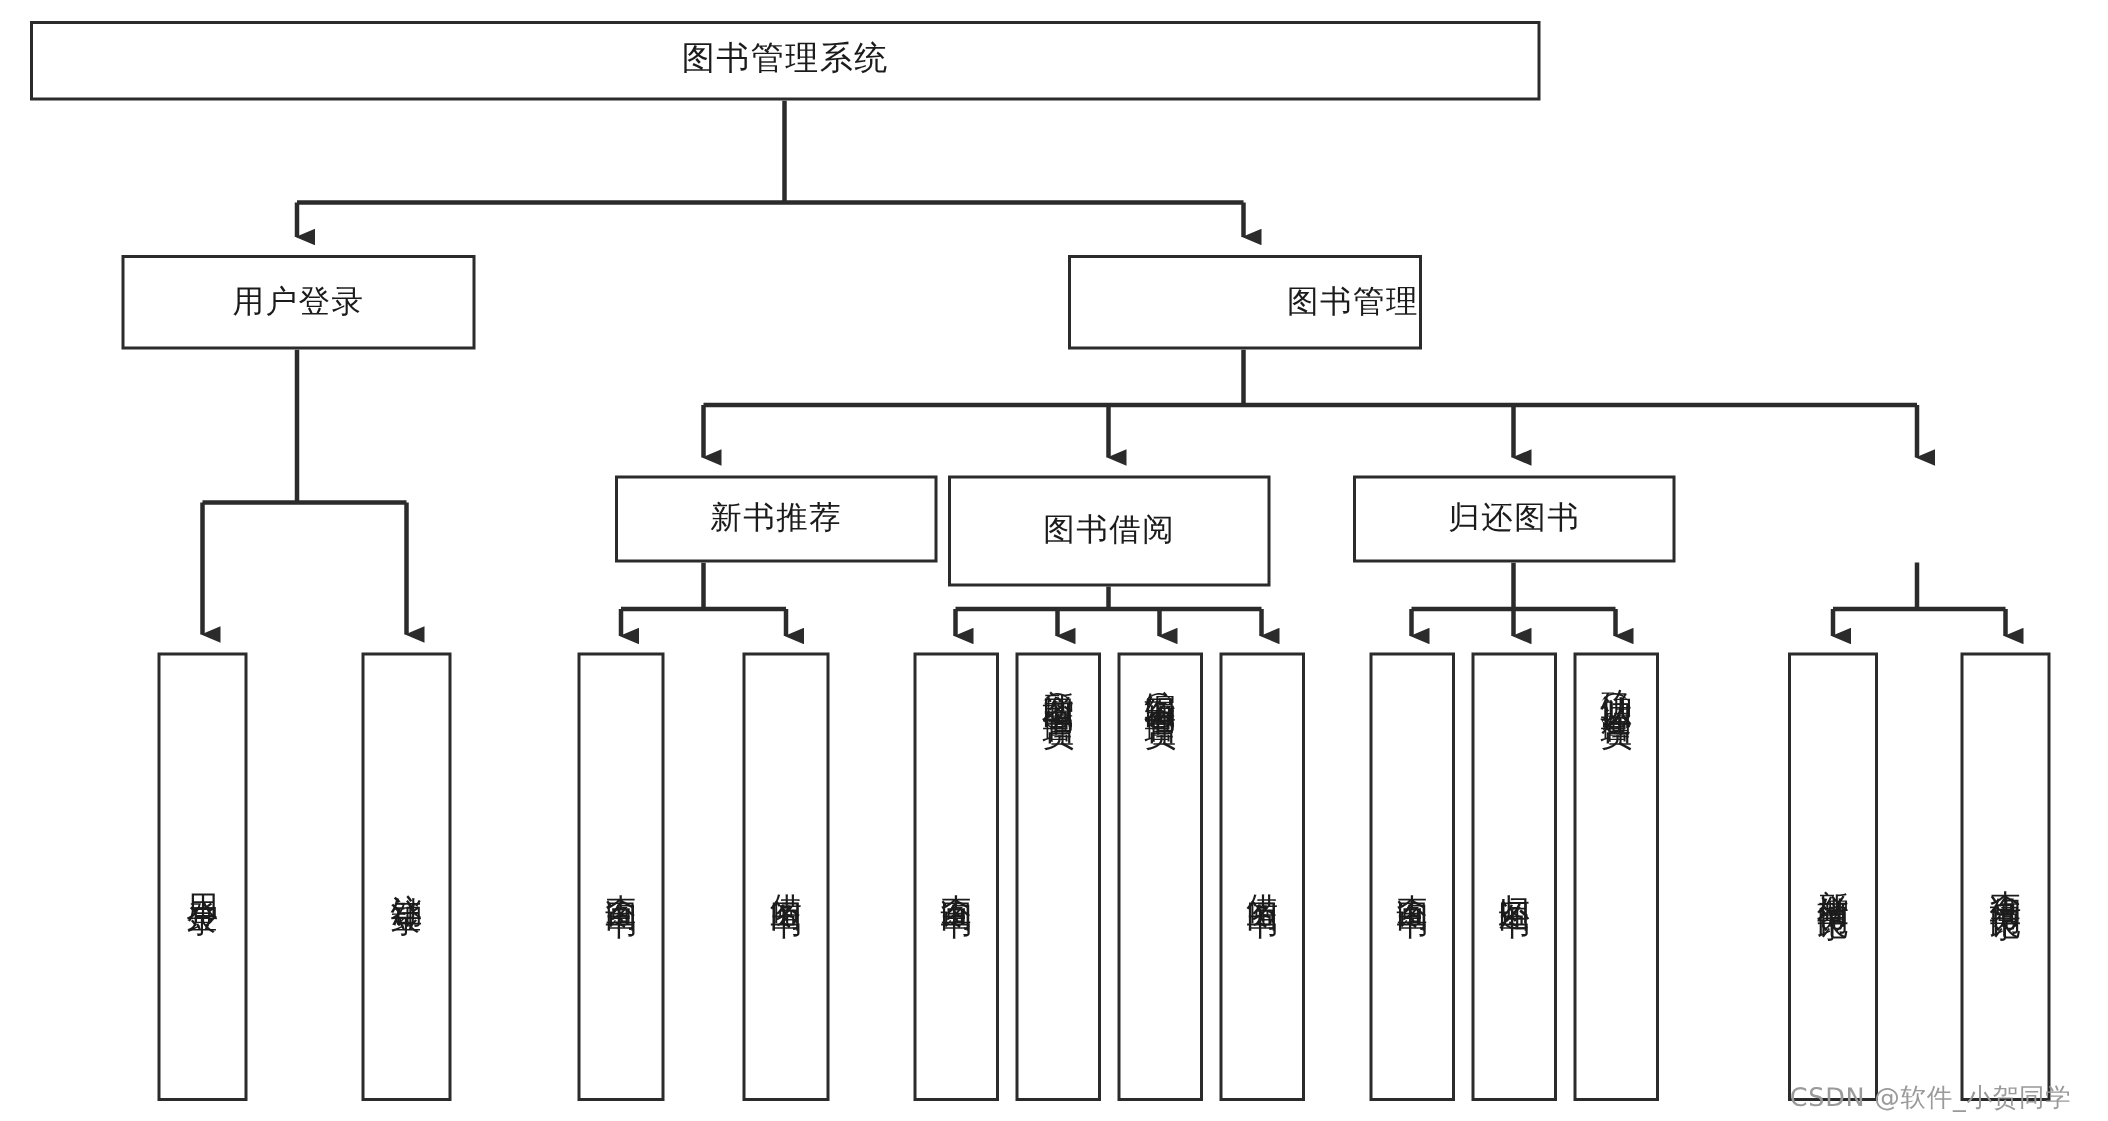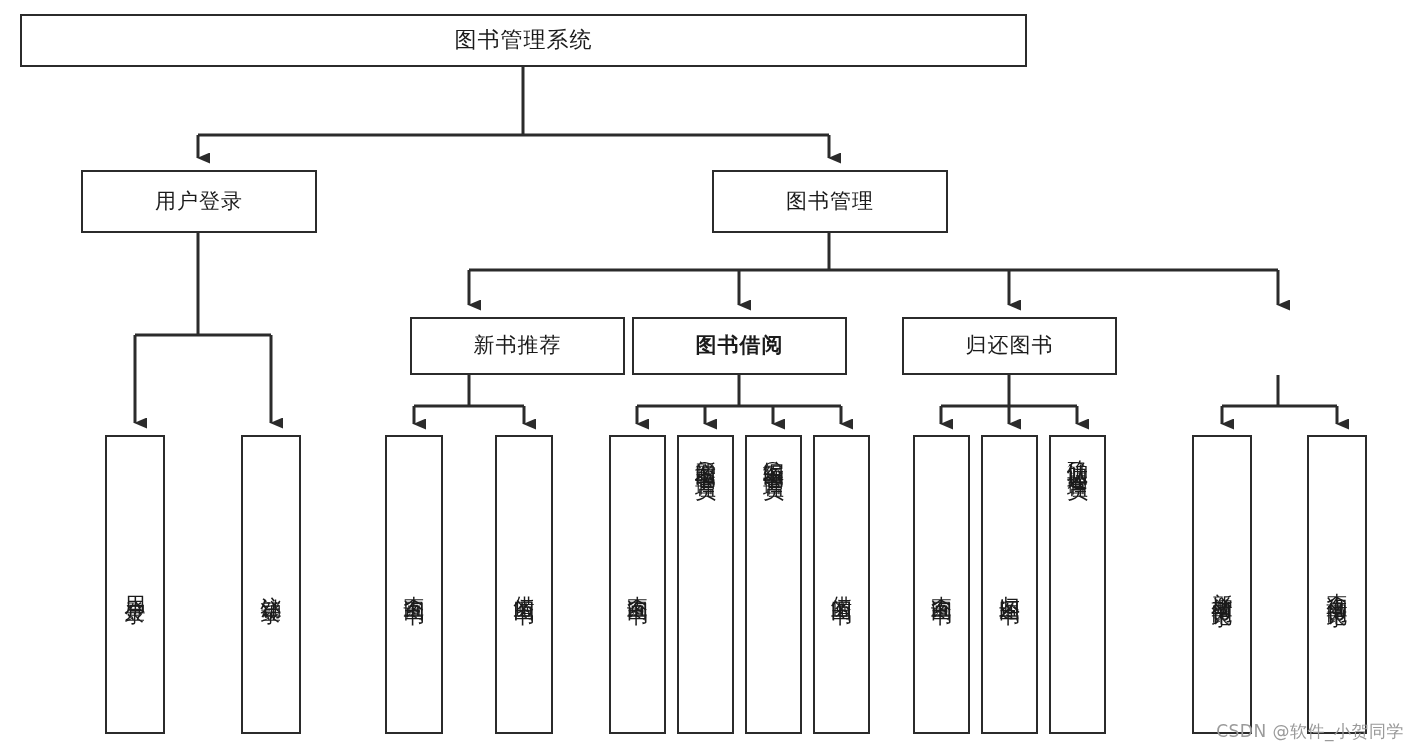--- a/index.html
+++ b/index.html
@@ -58,21 +58,21 @@
     justify-content: center;
     padding-top: 0;
   }
   .leaf-label {
     writing-mode: vertical-rl;
     text-orientation: upright;
     white-space: nowrap;
   }
   .watermark {
     position: absolute;
-    right: 1px;
+    right: 24px;
     bottom: 4px;
     font-size: 17px;
     color: #9a9a9a;
     letter-spacing: 0.5px;
     white-space: nowrap;
   }
 </style>
 </head>
 <body>
 
@@ -129,29 +129,29 @@
   </svg>
 
   <div class="node horiz root" style="left:20px; top:14px; width:1007px; height:53px;">
     <span>图书管理系统</span>
   </div>
 
   <div class="node horiz" style="left:81px; top:170px; width:236px; height:63px;">
     <span>用户登录</span>
   </div>
 
-  <div class="node horiz" style="left:712px; top:170px; width:236px; height:63px;">
+  <div class="node horiz" style="left:712px; top:170px; width:236px; height:63px;justify-content:flex-end;">
     <span>图书管理</span>
   </div>
 
   <div class="node horiz" style="left:362px; top:317px; width:215px; height:58px;margin-left:48px;">
     <span>新书推荐</span>
   </div>
 
-  <div class="node horiz" style="left:632px; top:317px; width:215px; height:58px;font-weight:bold;">
+  <div class="node horiz" style="left:632px; top:317px; width:215px; height:74px;">
     <span>图书借阅</span>
   </div>
 
   <div class="node horiz" style="left:902px; top:317px; width:215px; height:58px;">
     <span>归还图书</span>
   </div>
 
 
   <div class="node leaf mid" style="left:105px; top:435px; width:60px; height:299px;">
     <span class="leaf-label">用户登录</span>

